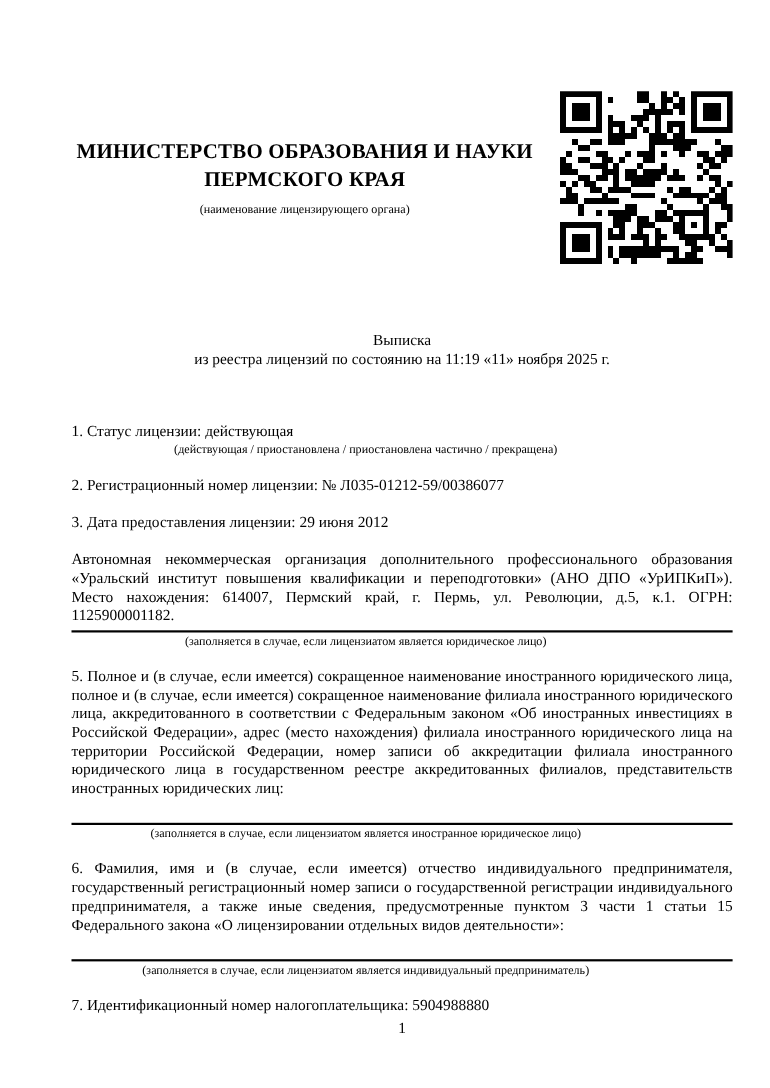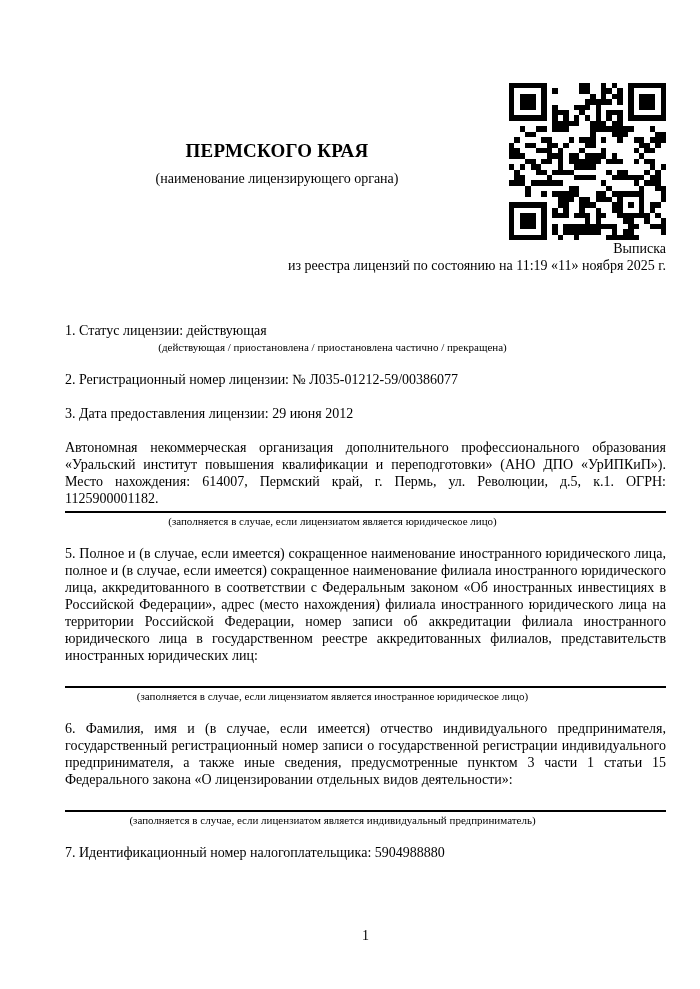--- a/index.html
+++ b/index.html
@@ -25,31 +25,32 @@
     text-align:center;
     padding-right:20px;
   }
   .ministry-name{
     font-weight:bold;
     font-size:19px;
     line-height:25px;
     letter-spacing:0.2px;
   }
   .ministry-caption{
-    font-size:14px;
+    font-size:11px;
     line-height:13px;
     margin-top:9px;
   }
   .qr{
     flex:0 0 157px;
     width:157px;height:157px;
   }
   
   .doc-title{
-    text-align:right;
+    margin-top:62px;
+    text-align:center;
     font-size:14px;
     line-height:17px;
   }
   
   .sec{
     margin-top:17px;
     font-size:14px;
     line-height:17px;
   }
   .sec.first{margin-top:48px;}
@@ -80,20 +81,21 @@
     font-size:14px;
   }
 </style>
 </head>
 <body>
 
 <div class="page">
 
   <div class="header">
     <div class="ministry">
+      <div class="ministry-name">МИНИСТЕРСТВО ОБРАЗОВАНИЯ И НАУКИ</div>
       <div class="ministry-name">ПЕРМСКОГО КРАЯ</div>
       <div class="ministry-caption">(наименование лицензирующего органа)</div>
     </div>
     <svg class="qr" viewBox="0 0 29 29" shape-rendering="crispEdges" fill="#000">
         <rect x="0" y="0" width="1" height="1"></rect>
         <rect x="1" y="0" width="1" height="1"></rect>
         <rect x="2" y="0" width="1" height="1"></rect>
         <rect x="3" y="0" width="1" height="1"></rect>
         <rect x="4" y="0" width="1" height="1"></rect>
         <rect x="5" y="0" width="1" height="1"></rect>

